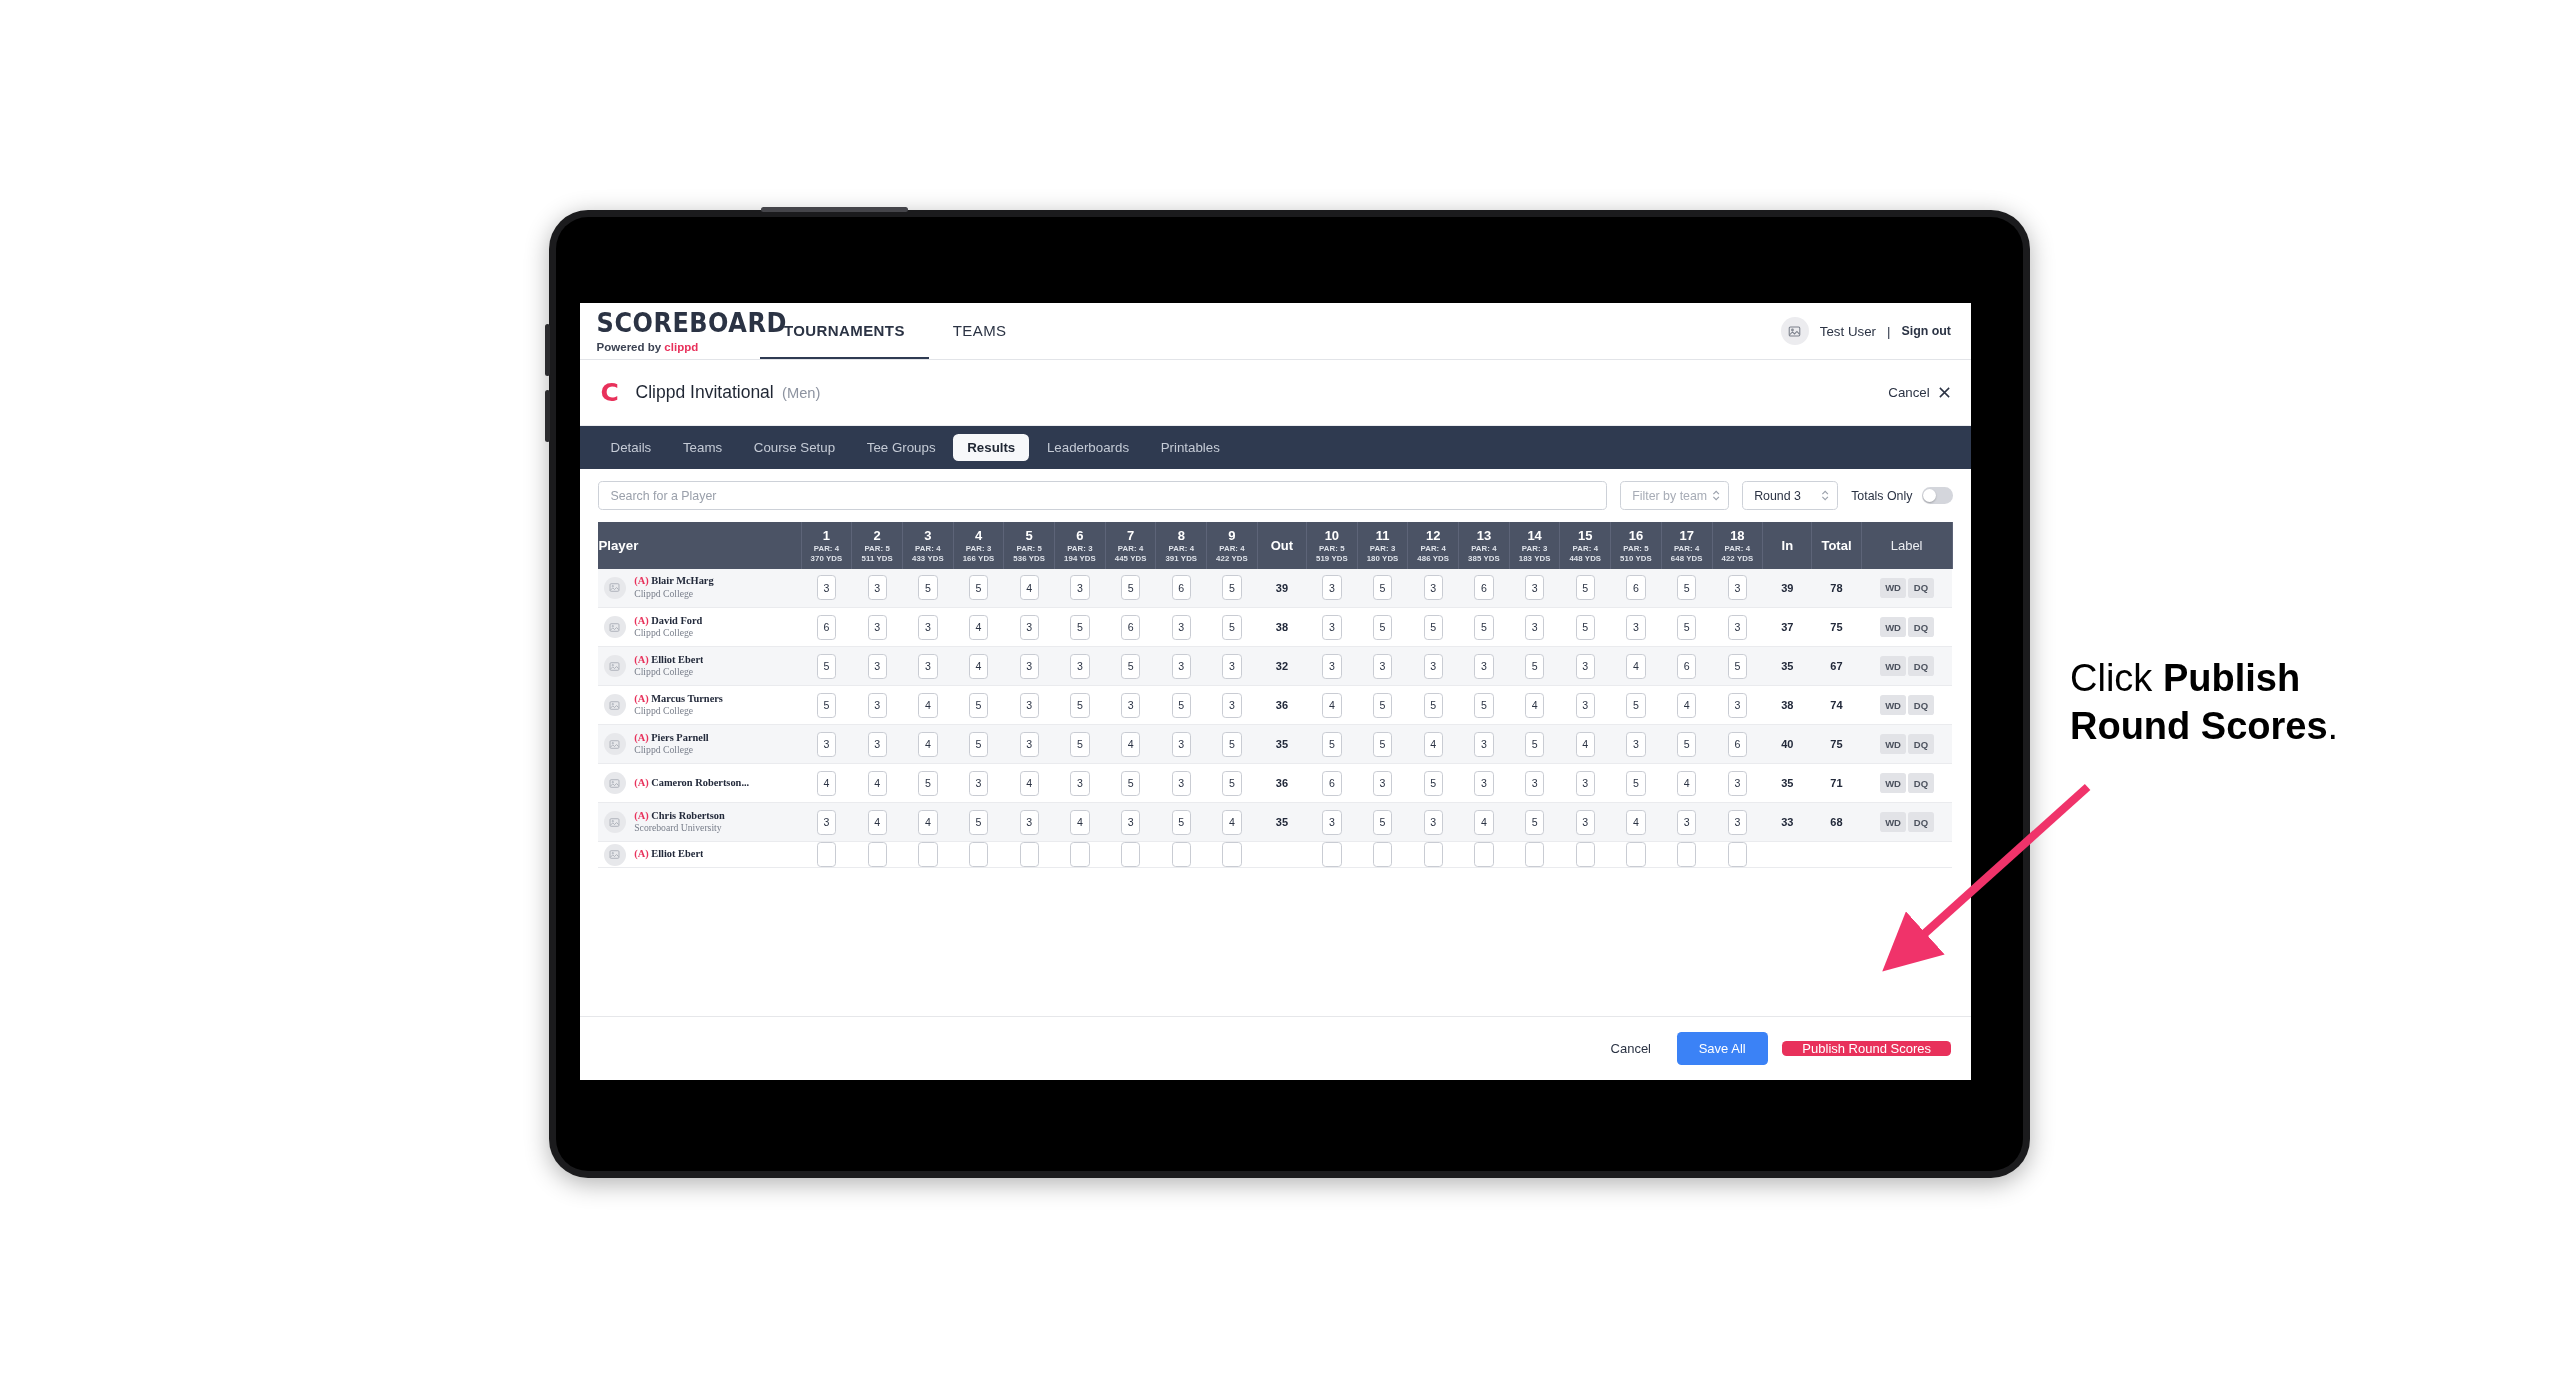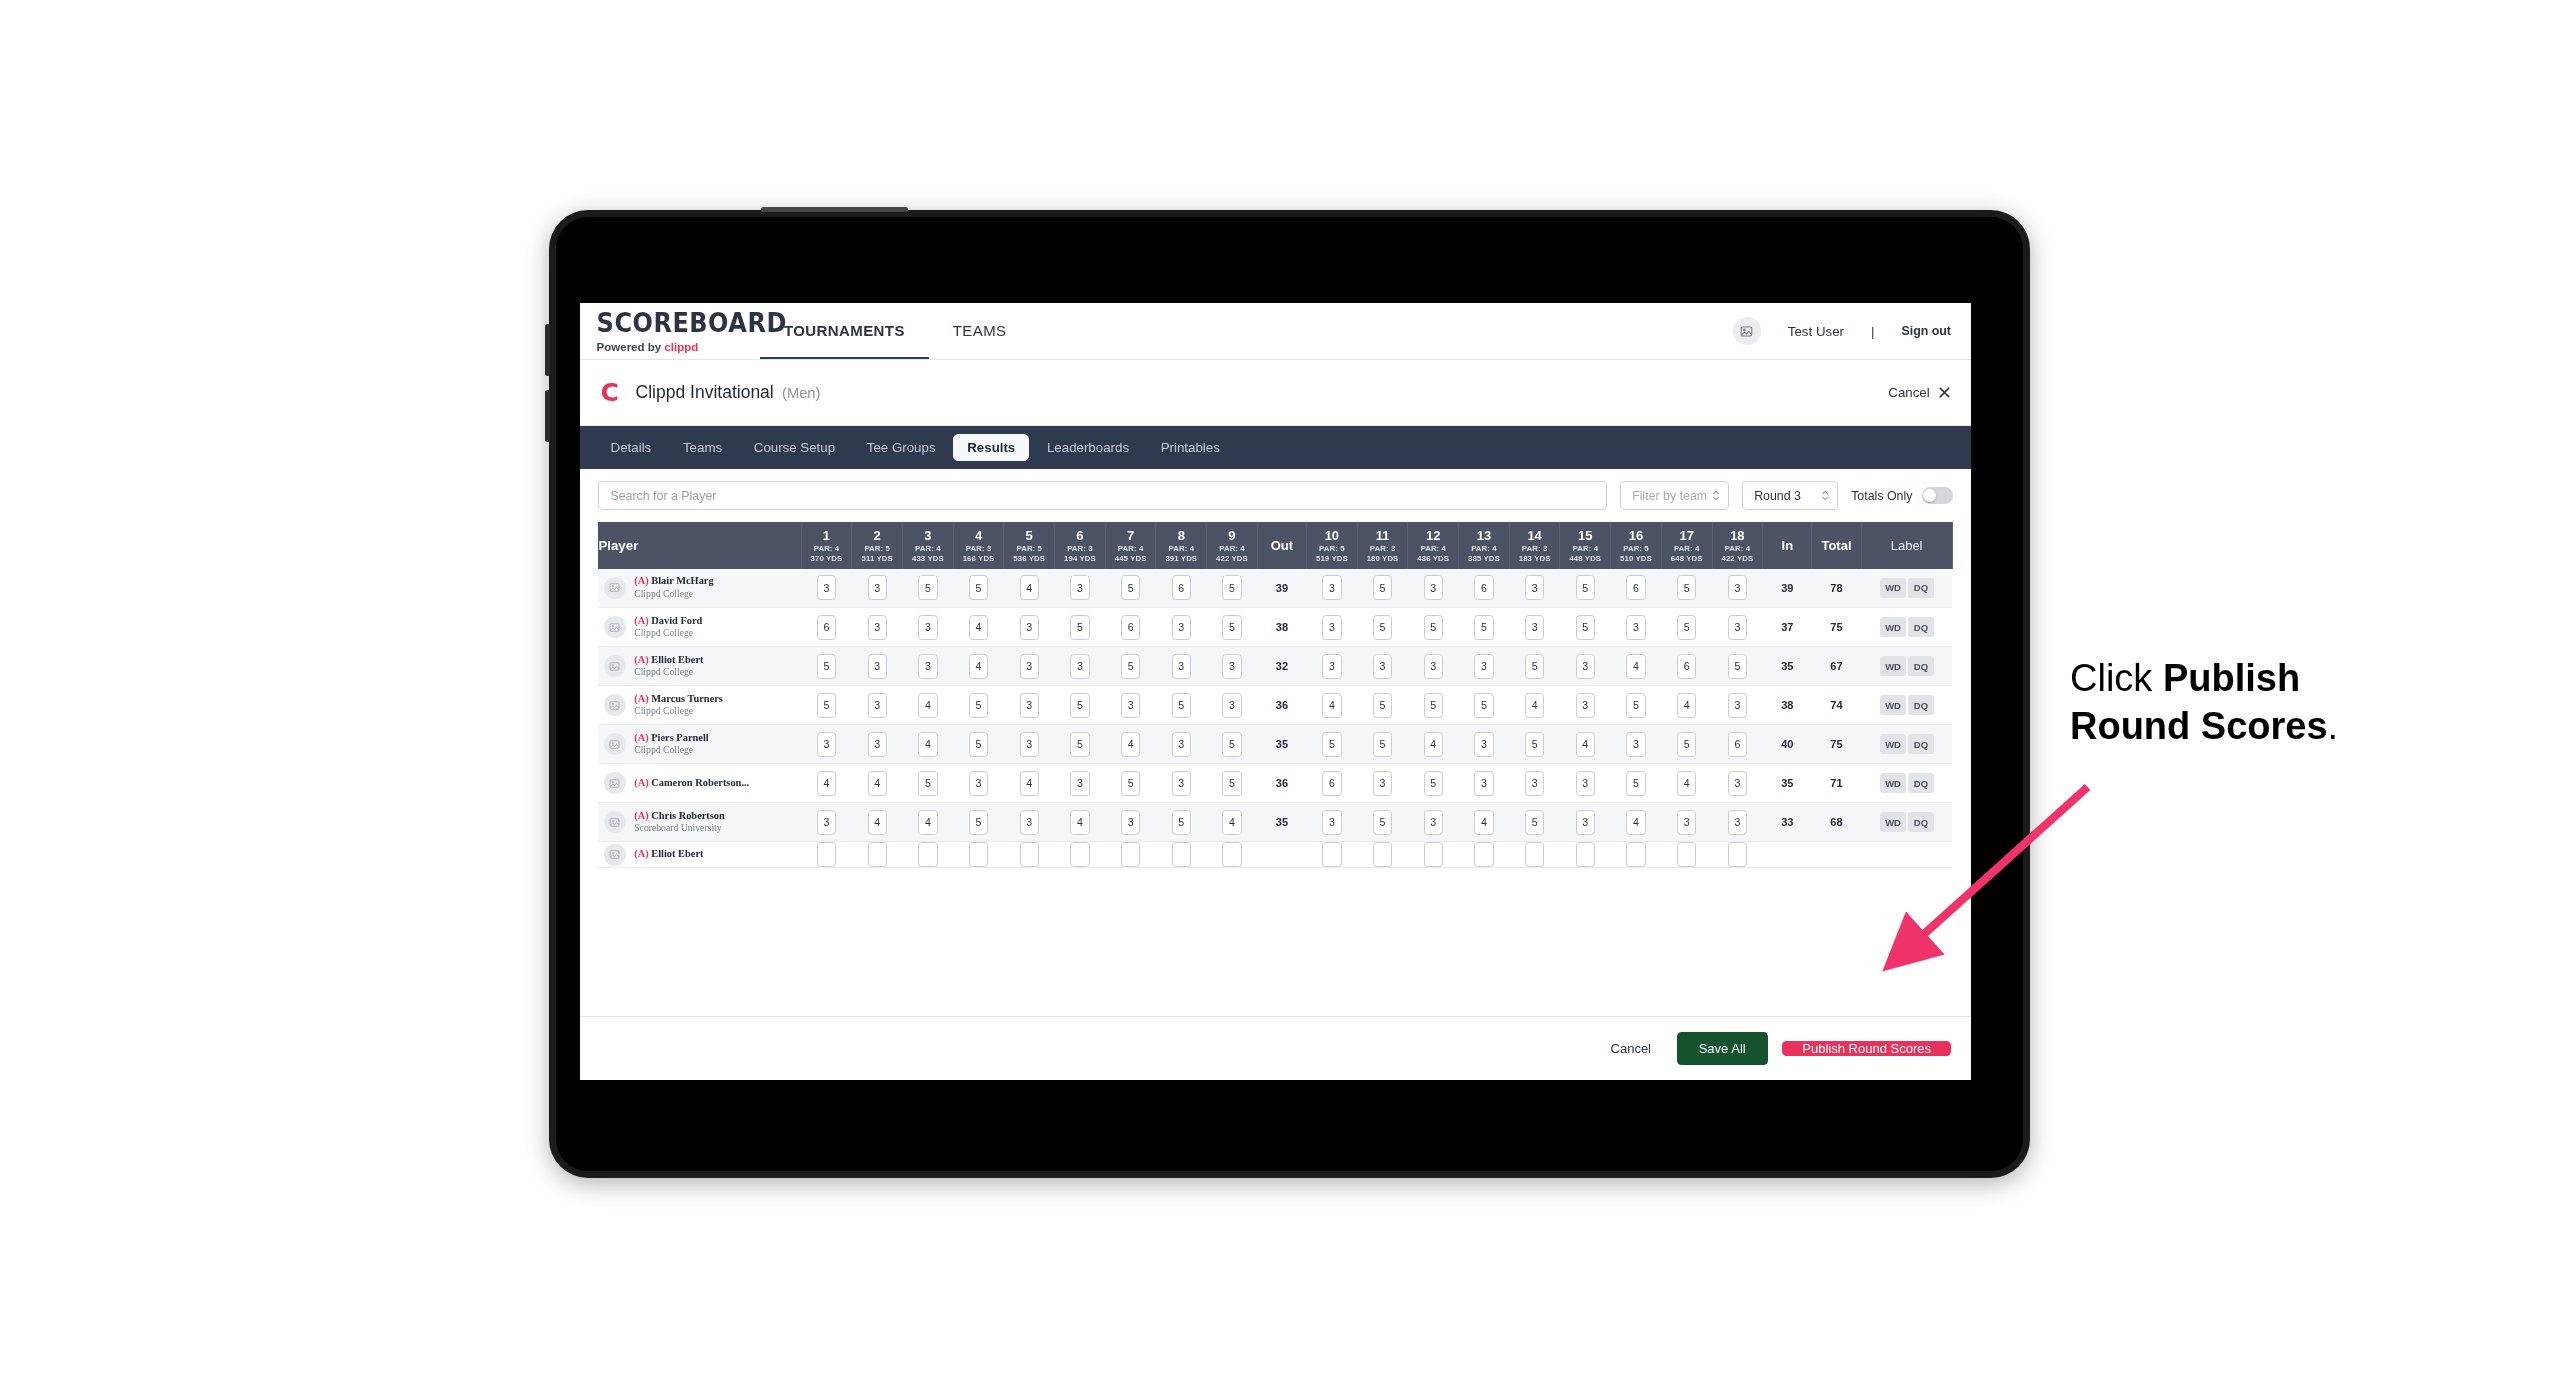--- a/index.html
+++ b/index.html
@@ -62,21 +62,21 @@
 
   .topnav { display:flex; align-items:stretch; }
   .topnav .tab {
     display:flex; align-items:center; padding: 0 24px;
     font-size: 15px; color:#2b3344; letter-spacing:0.4px;
     border-bottom: 2.8px solid transparent; cursor:pointer;
   }
   .topnav .tab.active { border-bottom-color:#2f3b52; font-weight:700; }
 
   .topright {
-    margin-left:auto; display:flex; align-items:center; padding-right:20px; gap:27px;
+    margin-left:auto; display:flex; align-items:center; padding-right:20px; gap:11px;
   }
   .avatar {
     width:28px; height:28px; border-radius:50%; background:#ececef;
     display:flex; align-items:center; justify-content:center; color:#7a7f8a;
   }
   .user-name { font-size:13.3px; color:#2b3344; }
   .sep { color:#2b3344; font-size:13.3px; }
   .signout { font-size:12.4px; color:#2b3344; font-weight:600; cursor:pointer; }
 
   
@@ -192,21 +192,21 @@
 
   
   .footer {
     position:absolute; left:0; right:0; bottom:0; height:64px;
     background:#fff; border-top:0.9px solid #e6e7ea;
     display:flex; align-items:center; justify-content:flex-end; gap:14.7px;
     padding-right:20px;
   }
   .btn-cancel { font-size:13px; color:#2b3344; cursor:pointer; padding:7.4px 11px; }
   .btn-save {
-    background:#14532d; color:#fff; font-size:13px; border:none; border-radius:4.6px;
+    background:#3b82f6; color:#fff; font-size:13px; border:none; border-radius:4.6px;
     padding:9.2px 22px; cursor:pointer; font-family:"Liberation Sans", sans-serif;
   }
   .btn-publish {
     background:#e8315b; color:#fff; font-size:13px; border:none; border-radius:4.6px;
     padding:0 20px; cursor:pointer; font-family:"Liberation Sans", sans-serif;
   }
 
   
   .fade-bottom{
     position:absolute; left:18.4px; right:18.4px; bottom:64px; height:14.7px;

